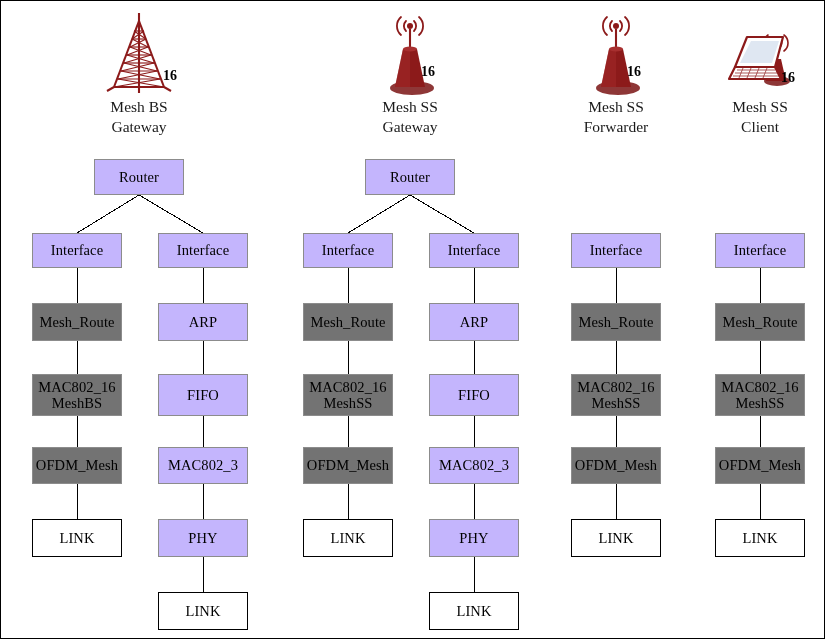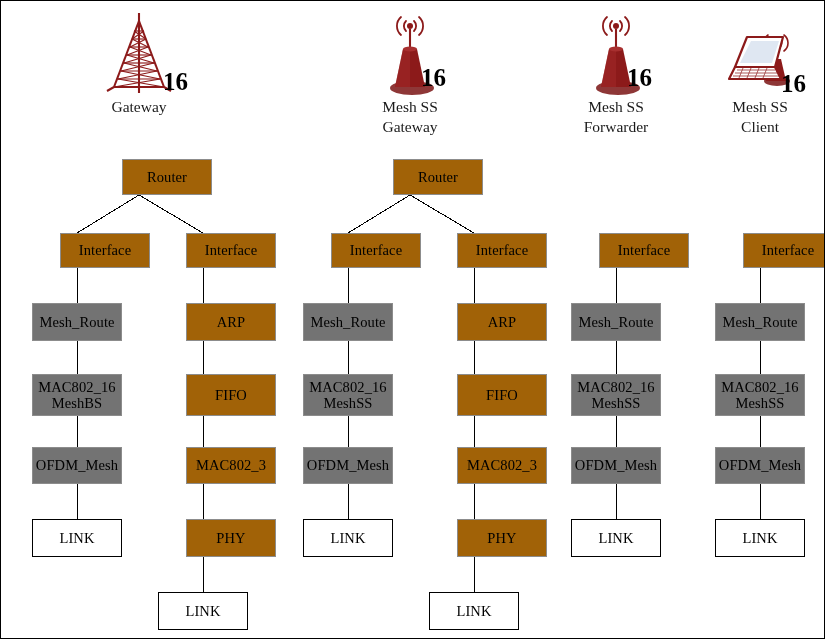--- a/index.html
+++ b/index.html
@@ -34,21 +34,21 @@
     text-align: center;
   }
   .node-icon {
     position: relative;
     height: 88px;
     display: block;
   }
   .node-badge {
     position: absolute;
     font-family: "Liberation Serif", "DejaVu Serif", serif;
-    font-size: 25px;
+    font-size: 14px;
     font-weight: bold;
     color: #000000;
     line-height: 1;
   }
   .node-label {
     font-size: 15.5px;
     color: #1a1a1a;
     line-height: 1.28;
     white-space: nowrap;
   }
@@ -60,23 +60,22 @@
     display: flex;
     align-items: center;
     justify-content: center;
     text-align: center;
     font-size: 14.5px;
     color: #000000;
     line-height: 1.12;
     letter-spacing: .1px;
   }
   .pbox.light {
-    background: #a16207;
+    background: #c4b5fd;
     border: 1px solid #8c8c8c;
-    margin-left: 28px;
   }
   .pbox.accent {
     background: #737373;
     border: 1px solid #8c8c8c;
   }
   .pbox.plain {
     background: #ffffff;
     border: 1px solid #000000;
   }
   .pbox .two-line {
@@ -166,20 +165,21 @@
           <line x1="60" y1="54" x2="93" y2="62"></line>
           <line x1="90" y1="54" x2="57" y2="62"></line>
           <line x1="57" y1="62" x2="96" y2="70"></line>
           <line x1="93" y1="62" x2="54" y2="70"></line>
           <line x1="54" y1="70" x2="100" y2="78"></line>
           <line x1="96" y1="70" x2="50" y2="78"></line>
         </g>
       </svg>
       <span class="node-badge" style="left:99px; top:60px;">16</span>
     </div>
+    <div class="node-label">Mesh BS</div>
     <div class="node-label">Gateway</div>
   </div>
 
   <div class="node-head" style="left:334px; top:8px; width:150px;">
     <div class="node-icon">
       <svg width="150" height="88" viewBox="0 0 150 88" xmlns="http://www.w3.org/2000/svg">
 
         <g stroke="#8c1a1a" fill="none" stroke-width="1.8" stroke-linecap="round">
           <path d="M66 8 A 12 12 0 0 0 66 26"></path>
           <path d="M84 8 A 12 12 0 0 1 84 26"></path>

